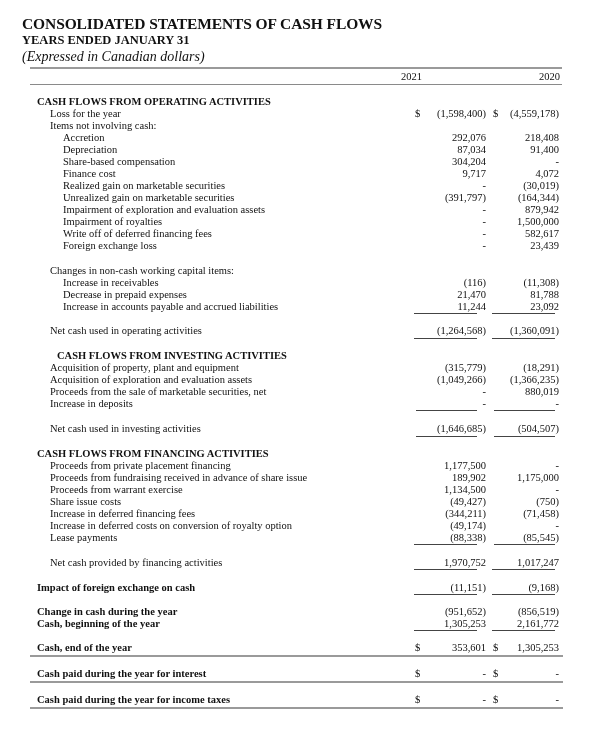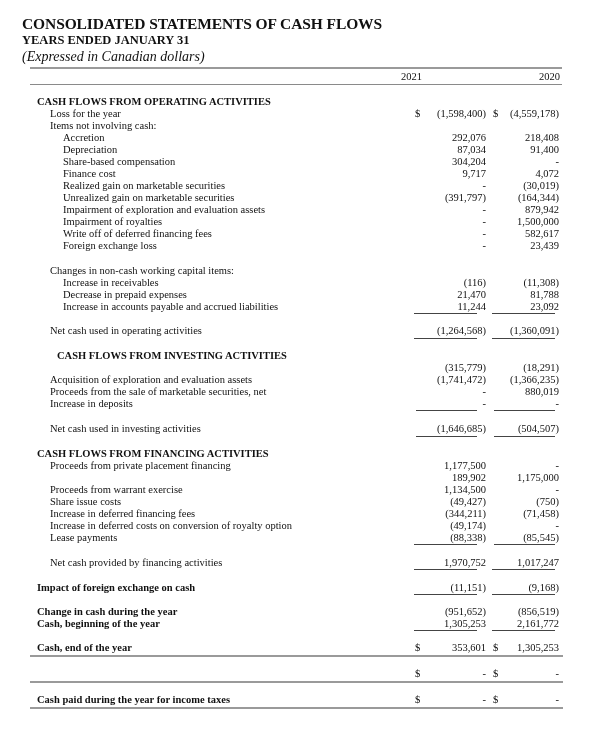--- a/index.html
+++ b/index.html
@@ -126,26 +126,27 @@
     <span class="v1">(1,264,568)</span>
     <span class="v2">(1,360,091)</span>
   </div>
 <div class="ul" style="left:414px; width:63px; top:338px;"></div>
 <div class="ul" style="left:492px; width:63px; top:338px;"></div>
 
 <div class="row hdr" style="top:350px;margin-left:20px;">
     <span class="label">CASH FLOWS FROM INVESTING ACTIVITIES</span>
   </div>
 <div class="row l1" style="top:362px;">
+    <span class="label">Acquisition of property, plant and equipment</span>
     <span class="v1">(315,779)</span>
     <span class="v2">(18,291)</span>
   </div>
 <div class="row l1" style="top:374px;">
     <span class="label">Acquisition of exploration and evaluation assets</span>
-    <span class="v1">(1,741,472)</span>
+    <span class="v1">(1,049,266)</span>
     <span class="v2">(1,366,235)</span>
   </div>
 <div class="row l1" style="top:386px;">
     <span class="label">Proceeds from the sale of marketable securities, net</span>
     <span class="v1">-</span>
     <span class="v2">880,019</span>
   </div>
 <div class="row l1" style="top:398px;">
     <span class="label">Increase in deposits</span>
     <span class="v1">-</span>
@@ -164,20 +165,21 @@
 
 <div class="row hdr" style="top:448px;">
     <span class="label">CASH FLOWS FROM FINANCING ACTIVITIES</span>
   </div>
 <div class="row l1" style="top:460px;">
     <span class="label">Proceeds from private placement financing</span>
     <span class="v1">1,177,500</span>
     <span class="v2">-</span>
   </div>
 <div class="row l1" style="top:472px;">
+    <span class="label">Proceeds from fundraising received in advance of share issue</span>
     <span class="v1">189,902</span>
     <span class="v2">1,175,000</span>
   </div>
 <div class="row l1" style="top:484px;">
     <span class="label">Proceeds from warrant exercise</span>
     <span class="v1">1,134,500</span>
     <span class="v2">-</span>
   </div>
 <div class="row l1" style="top:496px;">
     <span class="label">Share issue costs</span>
@@ -234,20 +236,21 @@
 <div class="row bold" style="top:642px;text-decoration:underline;">
   <span class="label">Cash, end of the year</span>
   <span class="d1">$</span>
   <span class="v1" style="font-weight:normal;text-align:center;">353,601</span>
   <span class="d2">$</span>
   <span class="v2" style="font-weight:normal;">1,305,253</span>
 </div>
 <div class="rule" style="left:30px; width:533px; top:655px;"></div>
 
 <div class="row bold" style="top:668px;">
+  <span class="label">Cash paid during the year for interest</span>
   <span class="d1">$</span>
   <span class="v1" style="font-weight:normal;">-</span>
   <span class="d2">$</span>
   <span class="v2" style="font-weight:normal;">-</span>
 </div>
 <div class="rule" style="left:30px; width:533px; top:681px;"></div>
 
 <div class="row bold" style="top:694px;">
   <span class="label">Cash paid during the year for income taxes</span>
   <span class="d1">$</span>

